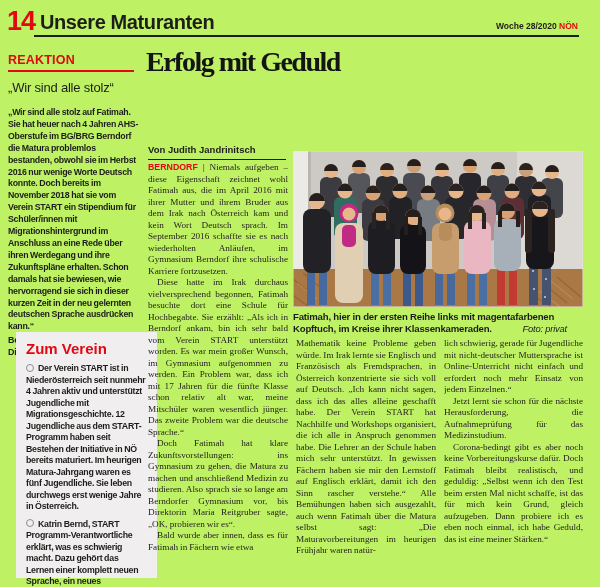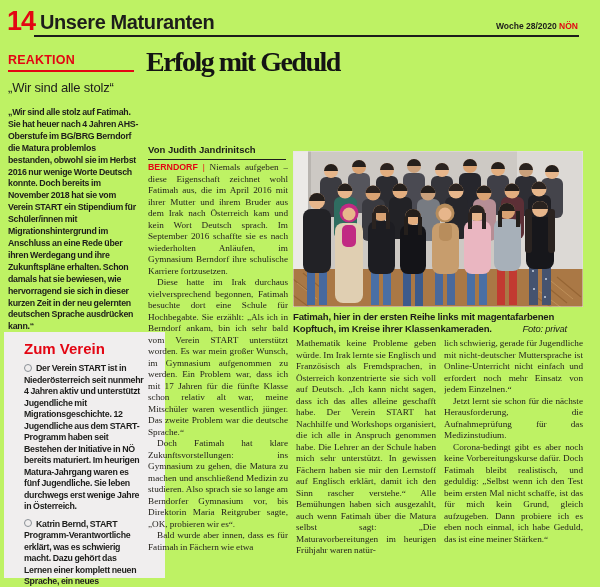--- a/index.html
+++ b/index.html
@@ -15,22 +15,22 @@
   .hdr-rule{position:absolute;left:34px;top:35px;width:545px;height:2px;background:#1d1d1b;}
   
   .sidebar{position:absolute;left:8px;top:53px;width:133px;}
   .kicker{font-size:12.5px;font-weight:700;color:var(--accent);letter-spacing:0.2px;}
   .kicker-rule{width:126px;height:2px;background:var(--accent);margin:3px 0 8px 0;}
   .quote-title{font-size:13px;font-weight:500;letter-spacing:-0.2px;margin-bottom:12px;}
   .side-body{font-size:8.8px;line-height:11.9px;font-weight:600;letter-spacing:-0.25px;
              word-spacing:-0.4px;}
   .attribution{margin-top:2px;font-size:8.9px;line-height:11.5px;font-weight:700;
                letter-spacing:-0.25px;}
-  .verein-box{position:absolute;left:4px;top:332px;width:121px;height:230px;
-              background:var(--box_bg);padding:8px 20px;}
+  .verein-box{position:absolute;left:16px;top:332px;width:121px;height:230px;
+              background:var(--box_bg);padding:8px 10px;}
   .verein-title{font-size:15px;font-weight:700;color:var(--accent);margin-bottom:5px;}
   .verein-items p{margin:6px 0 0 0;font-size:8.8px;line-height:11.5px;font-weight:600;
                   letter-spacing:-0.25px;word-spacing:-0.4px;}
   .verein-items p::before{content:"";display:inline-block;width:6px;height:6px;
                   border:1.5px solid #8a9096;border-radius:50%;margin-right:4px;
                   vertical-align:-0.5px;}
   
   .headline{position:absolute;left:146px;top:46px;font-family:"Liberation Serif",serif;
             font-size:28px;font-weight:700;letter-spacing:-1.5px;color:#141414;}
   .subhead{position:absolute;left:148px;top:108px;width:436px;font-size:12.5px;

